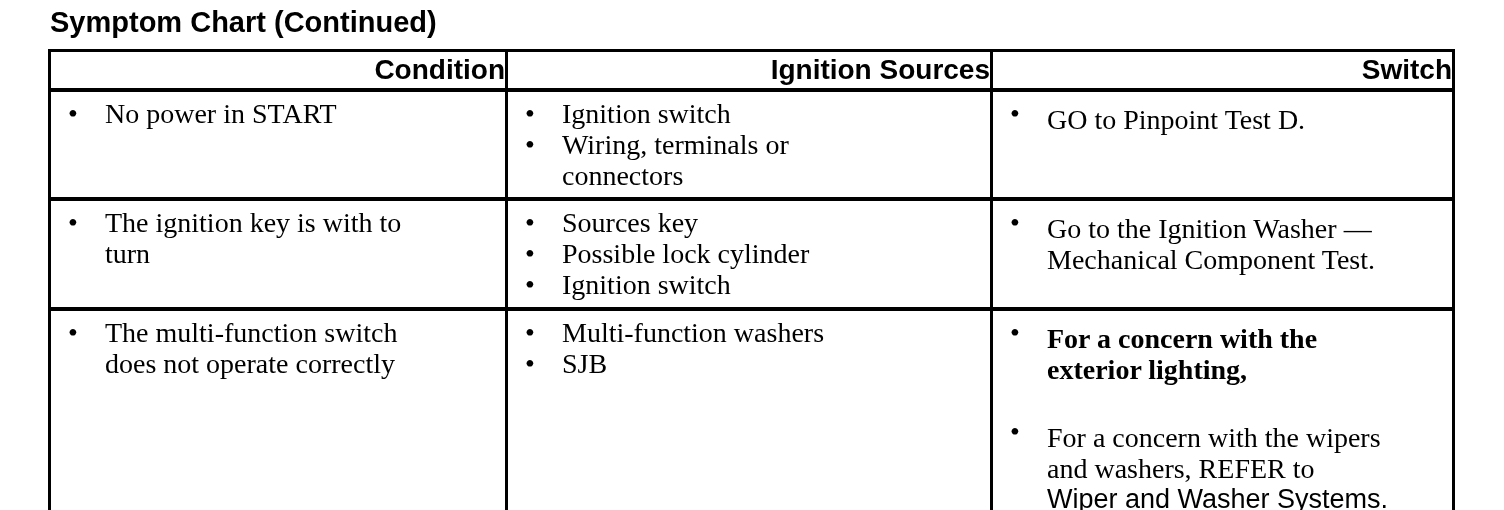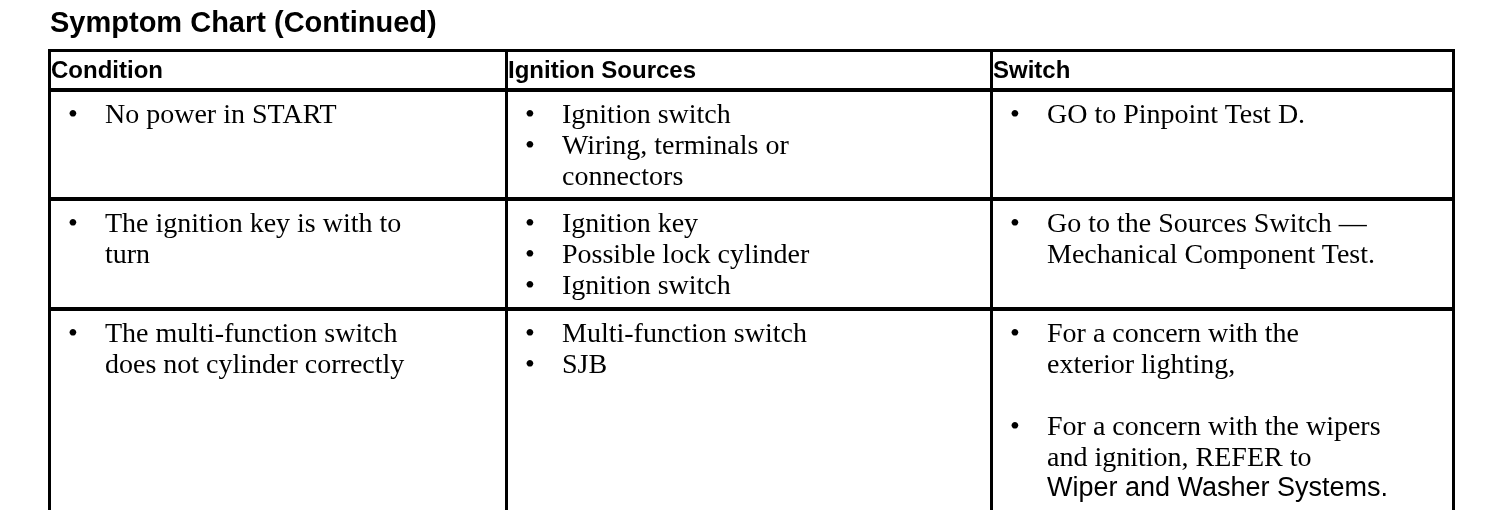--- a/index.html
+++ b/index.html
@@ -44,22 +44,22 @@
   table.symptom-table tbody td {
     border-top-width: 4px;
   }
   col.c1 { width: 457px; }
   col.c2 { width: 485px; }
   col.c3 { width: 462px; }
   th.col-header {
     height: 36px;
     font-family: "Liberation Sans", sans-serif;
     font-weight: bold;
-    font-size: 24px;
-    text-align: left;
+    font-size: 28px;
+    text-align: right;
     vertical-align: middle;
     padding: 0;
   }
   td.cell {
     vertical-align: top;
     padding: 6px 8px 4px 0;
   }
   tr.row-1 td { height: 95px; }
   tr.row-2 td { height: 96px; }
   tr.row-3 td { height: 189px; }
@@ -77,22 +77,22 @@
     padding-left: 17px;
     font-family: "Liberation Serif", serif;
     font-size: 28px;
     line-height: 31px;
   }
   .itext {
     flex: 1 1 auto;
   }
   .col-condition .itext { max-width: 316px; }
   .col-sources  .itext { max-width: 300px; }
-  .col-action   .itext { max-width: 400px; }
-  .col-action .itext.narrow { max-width: 300px; }
+  .col-action   .itext { max-width: 400px; margin-top: 6px; }
+  .col-action .itext.narrow { max-width: 300px; font-weight: bold; }
   .col-action .itext.mid    { max-width: 360px; }
   .item + .item { margin-top: 0; }
   .item.spaced { margin-top: 31px; }
   .ref-sans {
     display: block;
     font-family: "Liberation Sans", sans-serif;
     font-size: 27px;
     line-height: 31px;
   }
 </style>
@@ -146,65 +146,65 @@
       <tr class="row-2">
         <td class="cell col-condition">
           <div class="item">
             <span class="bullet">•</span>
             <span class="itext">The ignition key is with to turn</span>
           </div>
         </td>
         <td class="cell col-sources">
           <div class="item">
             <span class="bullet">•</span>
-            <span class="itext">Ignition key</span>
+            <span class="itext">Sources key</span>
           </div>
           <div class="item">
             <span class="bullet">•</span>
             <span class="itext">Possible lock cylinder</span>
           </div>
           <div class="item">
             <span class="bullet">•</span>
             <span class="itext">Ignition switch</span>
           </div>
         </td>
         <td class="cell col-action">
           <div class="item">
             <span class="bullet">•</span>
-            <span class="itext">Go to the Sources Switch — Mechanical Component Test.</span>
+            <span class="itext">Go to the Ignition Washer — Mechanical Component Test.</span>
           </div>
         </td>
       </tr>
 
       <tr class="row-3">
         <td class="cell col-condition">
           <div class="item">
             <span class="bullet">•</span>
-            <span class="itext">The multi-function switch does not cylinder correctly</span>
+            <span class="itext">The multi-function switch does not operate correctly</span>
           </div>
         </td>
         <td class="cell col-sources">
           <div class="item">
             <span class="bullet">•</span>
-            <span class="itext">Multi-function switch</span>
+            <span class="itext">Multi-function washers</span>
           </div>
           <div class="item">
             <span class="bullet">•</span>
             <span class="itext">SJB</span>
           </div>
         </td>
         <td class="cell col-action">
           <div class="item">
             <span class="bullet">•</span>
             <span class="itext narrow">For a concern with the exterior lighting,</span>
           </div>
           <div class="item spaced">
             <span class="bullet">•</span>
             <span class="itext mid">
-              <span>For a concern with the wipers and ignition, REFER to</span>
+              <span>For a concern with the wipers and washers, REFER to</span>
               <span class="ref-sans">Wiper and Washer Systems.</span>
             </span>
           </div>
         </td>
       </tr>
 
     </tbody>
   </table>
 </div>
 

